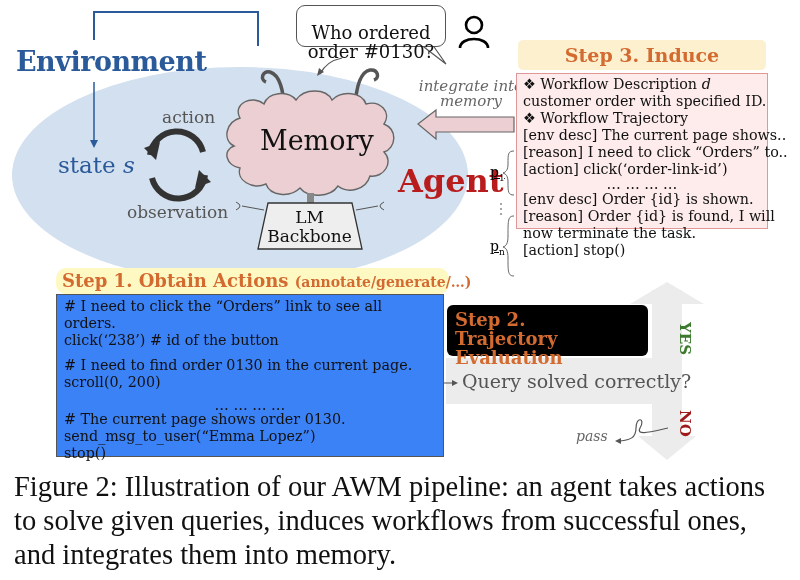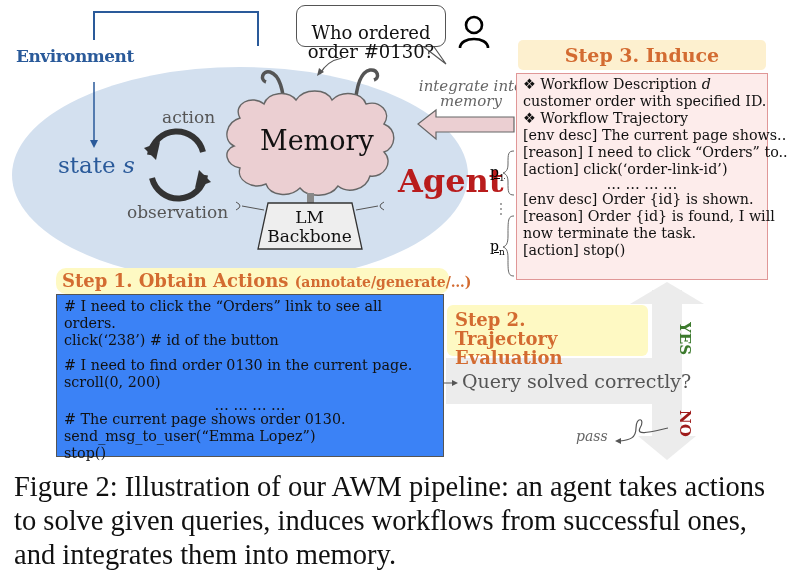--- a/index.html
+++ b/index.html
@@ -1,40 +1,40 @@
 <!DOCTYPE html>
 <html><head>
 <meta charset="utf-8">
 <style>
   html, body { margin:0; padding:0; background:#ffffff; }
   body { width:800px; height:580px; position:relative; overflow:hidden; font-family:"DejaVu Serif", serif; color:#111; }
   .abs { position:absolute; }
   svg.bg { position:absolute; left:0; top:0; }
-  .env-title { left:16px; top:46px; font-size:17px; font-weight:bold; color:#2a5a9a; letter-spacing:-0.5px; }
+  .env-title { left:16px; top:46px; font-size:27px; font-weight:bold; color:#2a5a9a; letter-spacing:-0.5px; }
   .state { left:58px; top:152px; font-size:23px; color:#2a5a9a; }
   .state i { font-style:italic; }
   .lbl-gray { color:#555; font-size:17px; }
   .action-lbl { left:150px; top:107px;margin-left:12px; }
   .obs-lbl { left:127px; top:202px; }
   .memory-lbl { left:260px; top:125px; font-size:27px; color:#111; }
   .agent-lbl { left:398px; top:162px; font-size:32px; font-weight:bold; color:#b91c1c; }
   .lm-lbl { left:262px; top:208px; width:95px; text-align:center; font-size:17px; line-height:19px; color:#111; }
   .bubble { left:296px; top:5px; width:150px; height:42px; border:1.3px solid #555; border-radius:9px; background:#fff; font-size:18px; line-height:19px; text-align:center; padding-top:17px; box-sizing:border-box; }
   .integrate { left:416px; top:79px; width:110px; text-align:center; font-size:15px; line-height:15px; font-style:italic; color:#666; }
   .step3 { left:518px; top:40px; width:248px; height:30px; background:#fdf0cf; border-radius:5px; font-size:19px; font-weight:bold; color:#d36b31; text-align:center; line-height:30px; }
-  .wf-box { left:516px; top:73px; width:252px; height:207px; background:#fdeceb; border:1.5px solid #e09797; box-sizing:border-box; padding:2px 6px; font-size:14.3px; line-height:17px; color:#111; }
+  .wf-box { left:516px; top:73px; width:252px; height:156px; background:#fdeceb; border:1.5px solid #e09797; box-sizing:border-box; padding:2px 6px; font-size:14.3px; line-height:17px; color:#111; }
   .wf-box .line { white-space:nowrap; }
   .wf-box .center { text-align:center; line-height:13px; }
   .p-lbl { font-size:14px; color:#000000;text-decoration:underline; }
   .step1 { left:56px; top:268px; width:393px; height:26px; background:#fef9c3; border-radius:10px; font-size:18px; font-weight:bold; color:#d36b31; line-height:26px; padding-left:6px; box-sizing:border-box; white-space:nowrap; }
   .step1 .sub { font-size:14px; }
   .act-box { left:56px; top:294px; width:388px; height:163px; border:1.3px solid #555; background:#3b82f6; box-sizing:border-box; padding:3px 7px; font-size:14.3px; line-height:17px; color:#111; }
   .act-box .gap { height:8px; }
   .act-box .center { text-align:center; line-height:12px; }
-  .step2 { left:447px; top:305px; width:201px; height:51px; background:#fef9c3; border-radius:6px; font-size:18px; font-weight:bold; color:#d36b31; line-height:19px; padding:5px 8px; box-sizing:border-box; }
+  .step2 { left:447px; top:305px; width:201px; height:51px; background:#000000; border-radius:6px; font-size:18px; font-weight:bold; color:#d36b31; line-height:19px; padding:5px 8px; box-sizing:border-box; }
   .query { left:462px; top:370px; font-size:19px; color:#555; }
   .yes { left:694px; top:322px; font-size:15px; font-weight:bold; color:#3c7a2d; transform:rotate(90deg); transform-origin:left top; }
   .no { left:694px; top:410px; font-size:15px; font-weight:bold; color:#9e1a1a; transform:rotate(90deg); transform-origin:left top; }
   .pass { left:576px; top:428px; font-size:14px; font-style:italic; color:#666; }
   .caption { left:14px; top:470px; width:780px; font-family:"Liberation Serif", serif; font-size:28.5px; line-height:34px; color:#111; }
 </style>
 </head>
 <body>
 
 <svg class="bg" width="800" height="470" viewBox="0 0 800 470">

